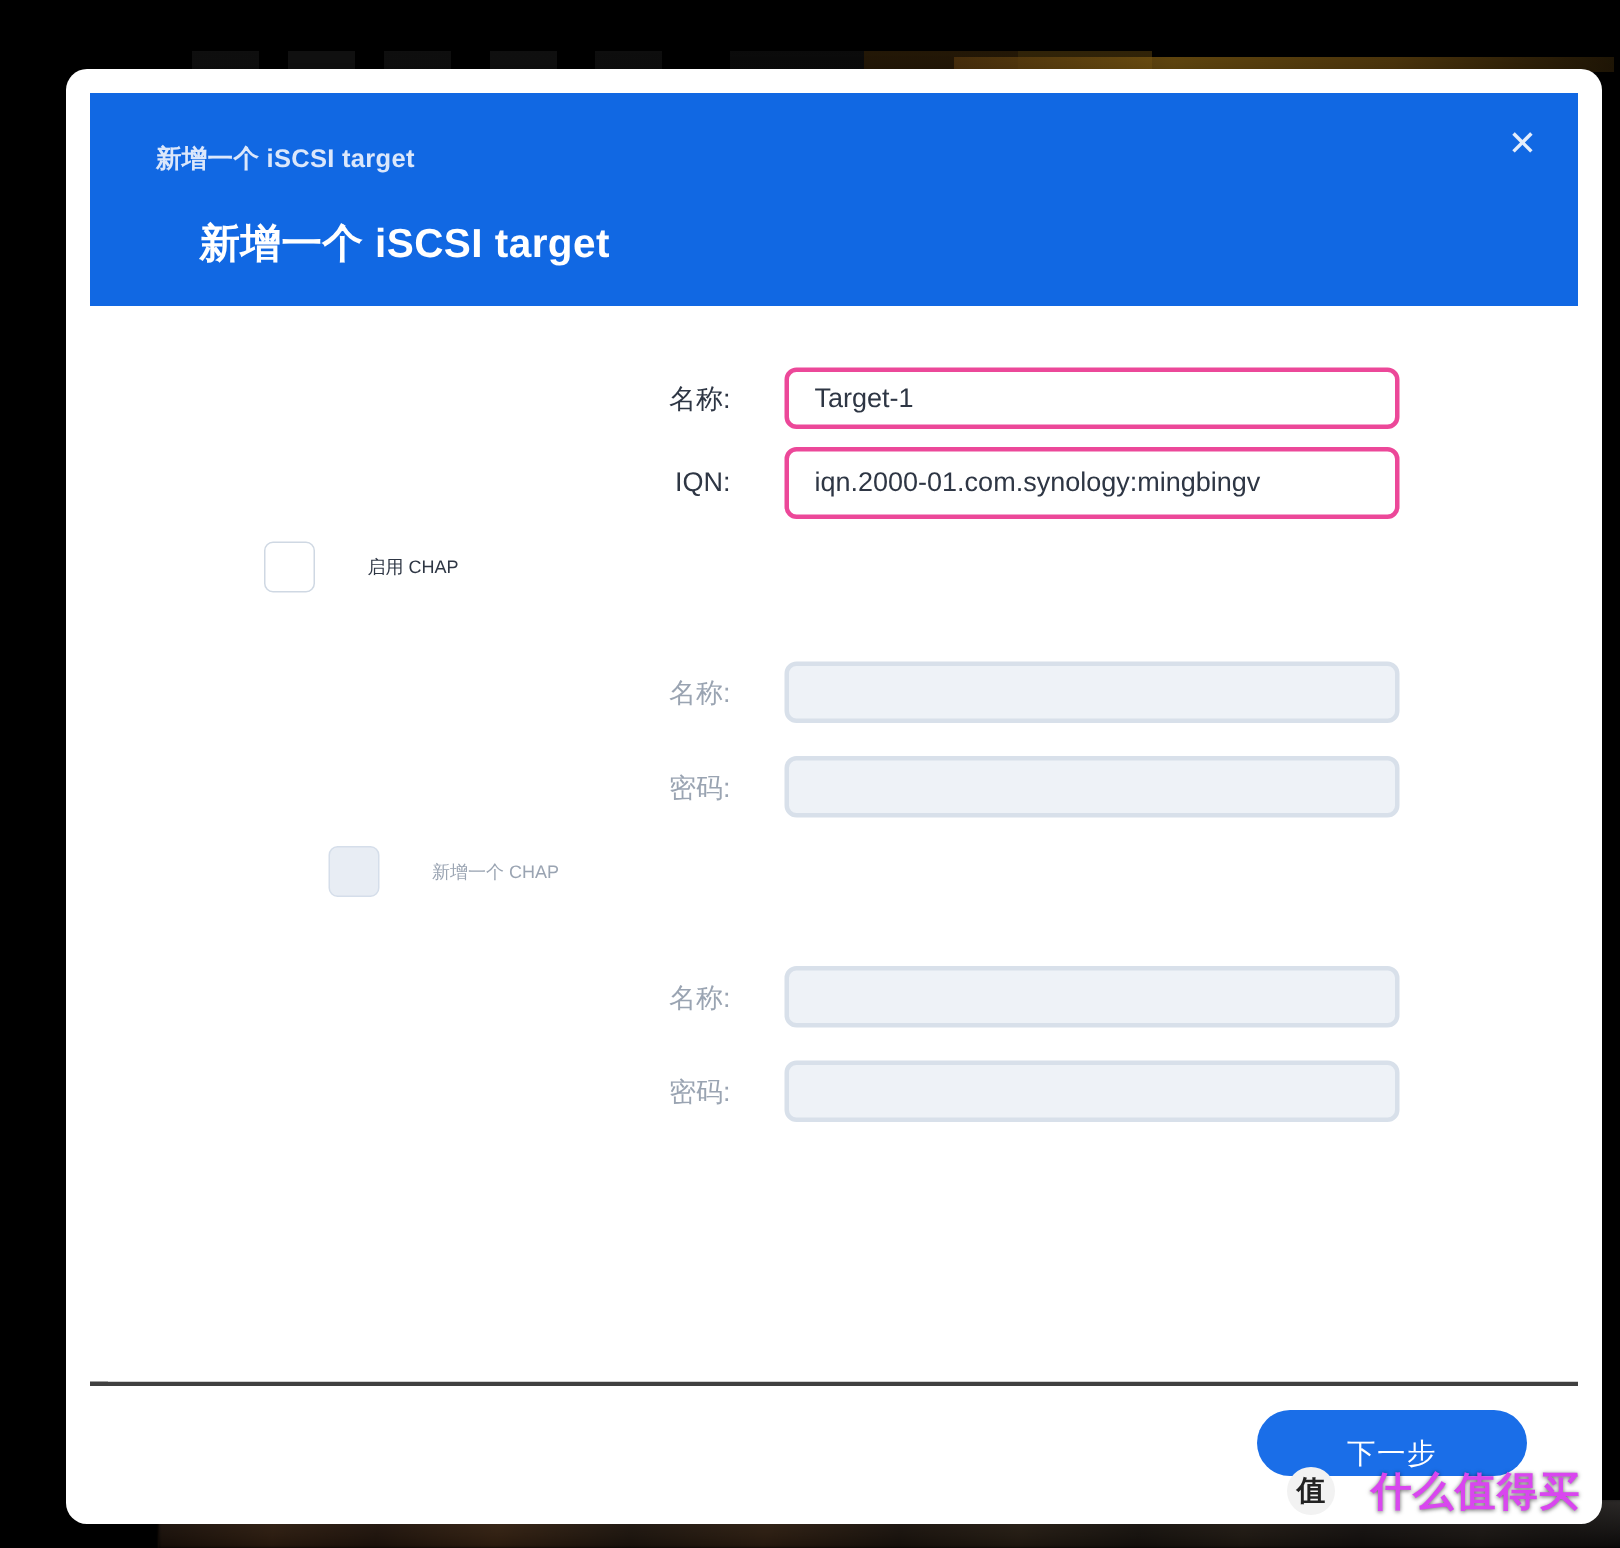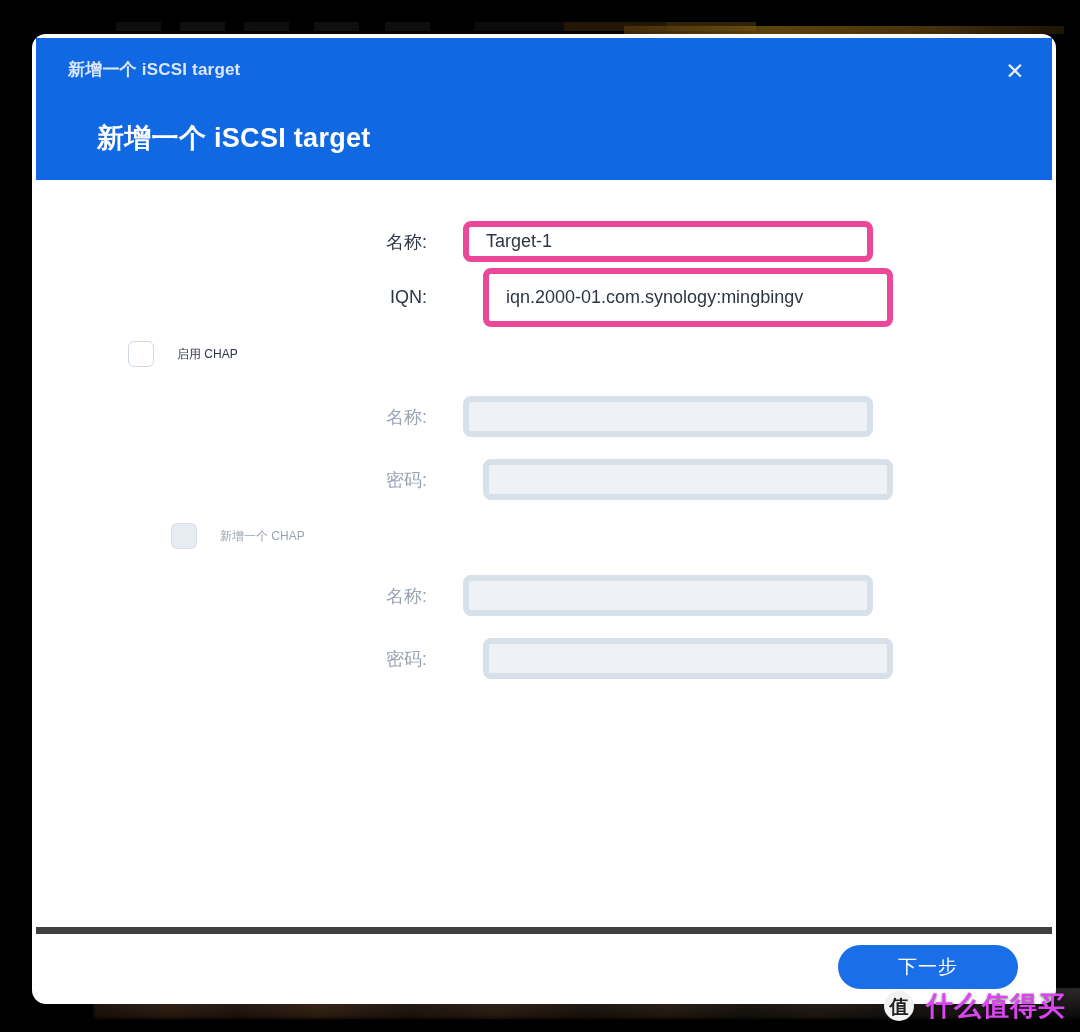--- a/index.html
+++ b/index.html
@@ -1,15 +1,15 @@
 <!DOCTYPE html>
 <html><head>
 <meta charset="utf-8">
 <style>
-  * { box-sizing: border-box; margin: 0; padding: 4px; }
+  * { box-sizing: border-box; margin: 0; padding: 16px; }
 
   html, body {
     width: 1080px;
     height: 1032px;
     overflow: hidden;
   }
 
   body {
     background: #000;
     font-family: "Liberation Sans", "DejaVu Sans", sans-serif;
@@ -129,57 +129,58 @@
     cursor: pointer;
     line-height: 1;
     user-select: none;
   }
 
   .dlg-body {
     flex: 1 1 auto;
     position: relative;
     background: #fff;
     padding-top: 36px;
+    margin-left: 12px;
   }
 
   .form-row {
     display: flex;
     align-items: center;
     height: 51px;
     margin-bottom: 0;
   }
-  .form-row + .form-row { margin-top: 0; gap: 20px; }
+  .form-row + .form-row { margin-top: 0; }
 
   .row-gap-5  { margin-bottom: 5px; }
   .row-gap-12 { margin-bottom: 12px; }
 
   .lbl {
     width: 419px;
     text-align: right;
     padding-right: 36px;
     font-size: 18px;
     color: #2e3644;
     white-space: nowrap;
   }
   .lbl.indent1 { padding-right: 36px; }
   .lbl.muted { color: #9aa4b2; }
 
   .field {
     width: 410px;
     height: 41px;
-    border: 6px solid #ec4899;
+    border: 3px solid #ec4899;
     border-radius: 8px;
     background: #fff;
     font-size: 18px;
     color: #2e3644;
     padding: 0 17px;
     font-family: "Liberation Sans", "DejaVu Sans", sans-serif;
     outline: none;
   }
-  .field.tall { height: 59px; }
+  .field.tall { height: 48px; }
   .field:disabled, .field.disabled {
     background: #eef2f7;
     border-color: #d8e0ea;
     color: #9aa4b2;
   }
 
   
   .check-row {
     display: flex;
     align-items: center;
@@ -209,21 +210,21 @@
     white-space: nowrap;
   }
   .cbox-label.muted { color: #9aa4b2; }
 
   
   .sec-gap-a { height: 11px; }
   .sec-gap-b { height: 8px; }
 
   .dlg-footer {
     flex: 0 0 73px;
-    border-top: 7px solid #404040;
+    border-top: 3px solid #404040;
     display: flex;
     align-items: center;
     justify-content: flex-end;
     padding-right: 34px;
     background: #fff;
   }
   .btn-primary {
     background: #1a6ee8;
     color: #fff;
     border: none;

